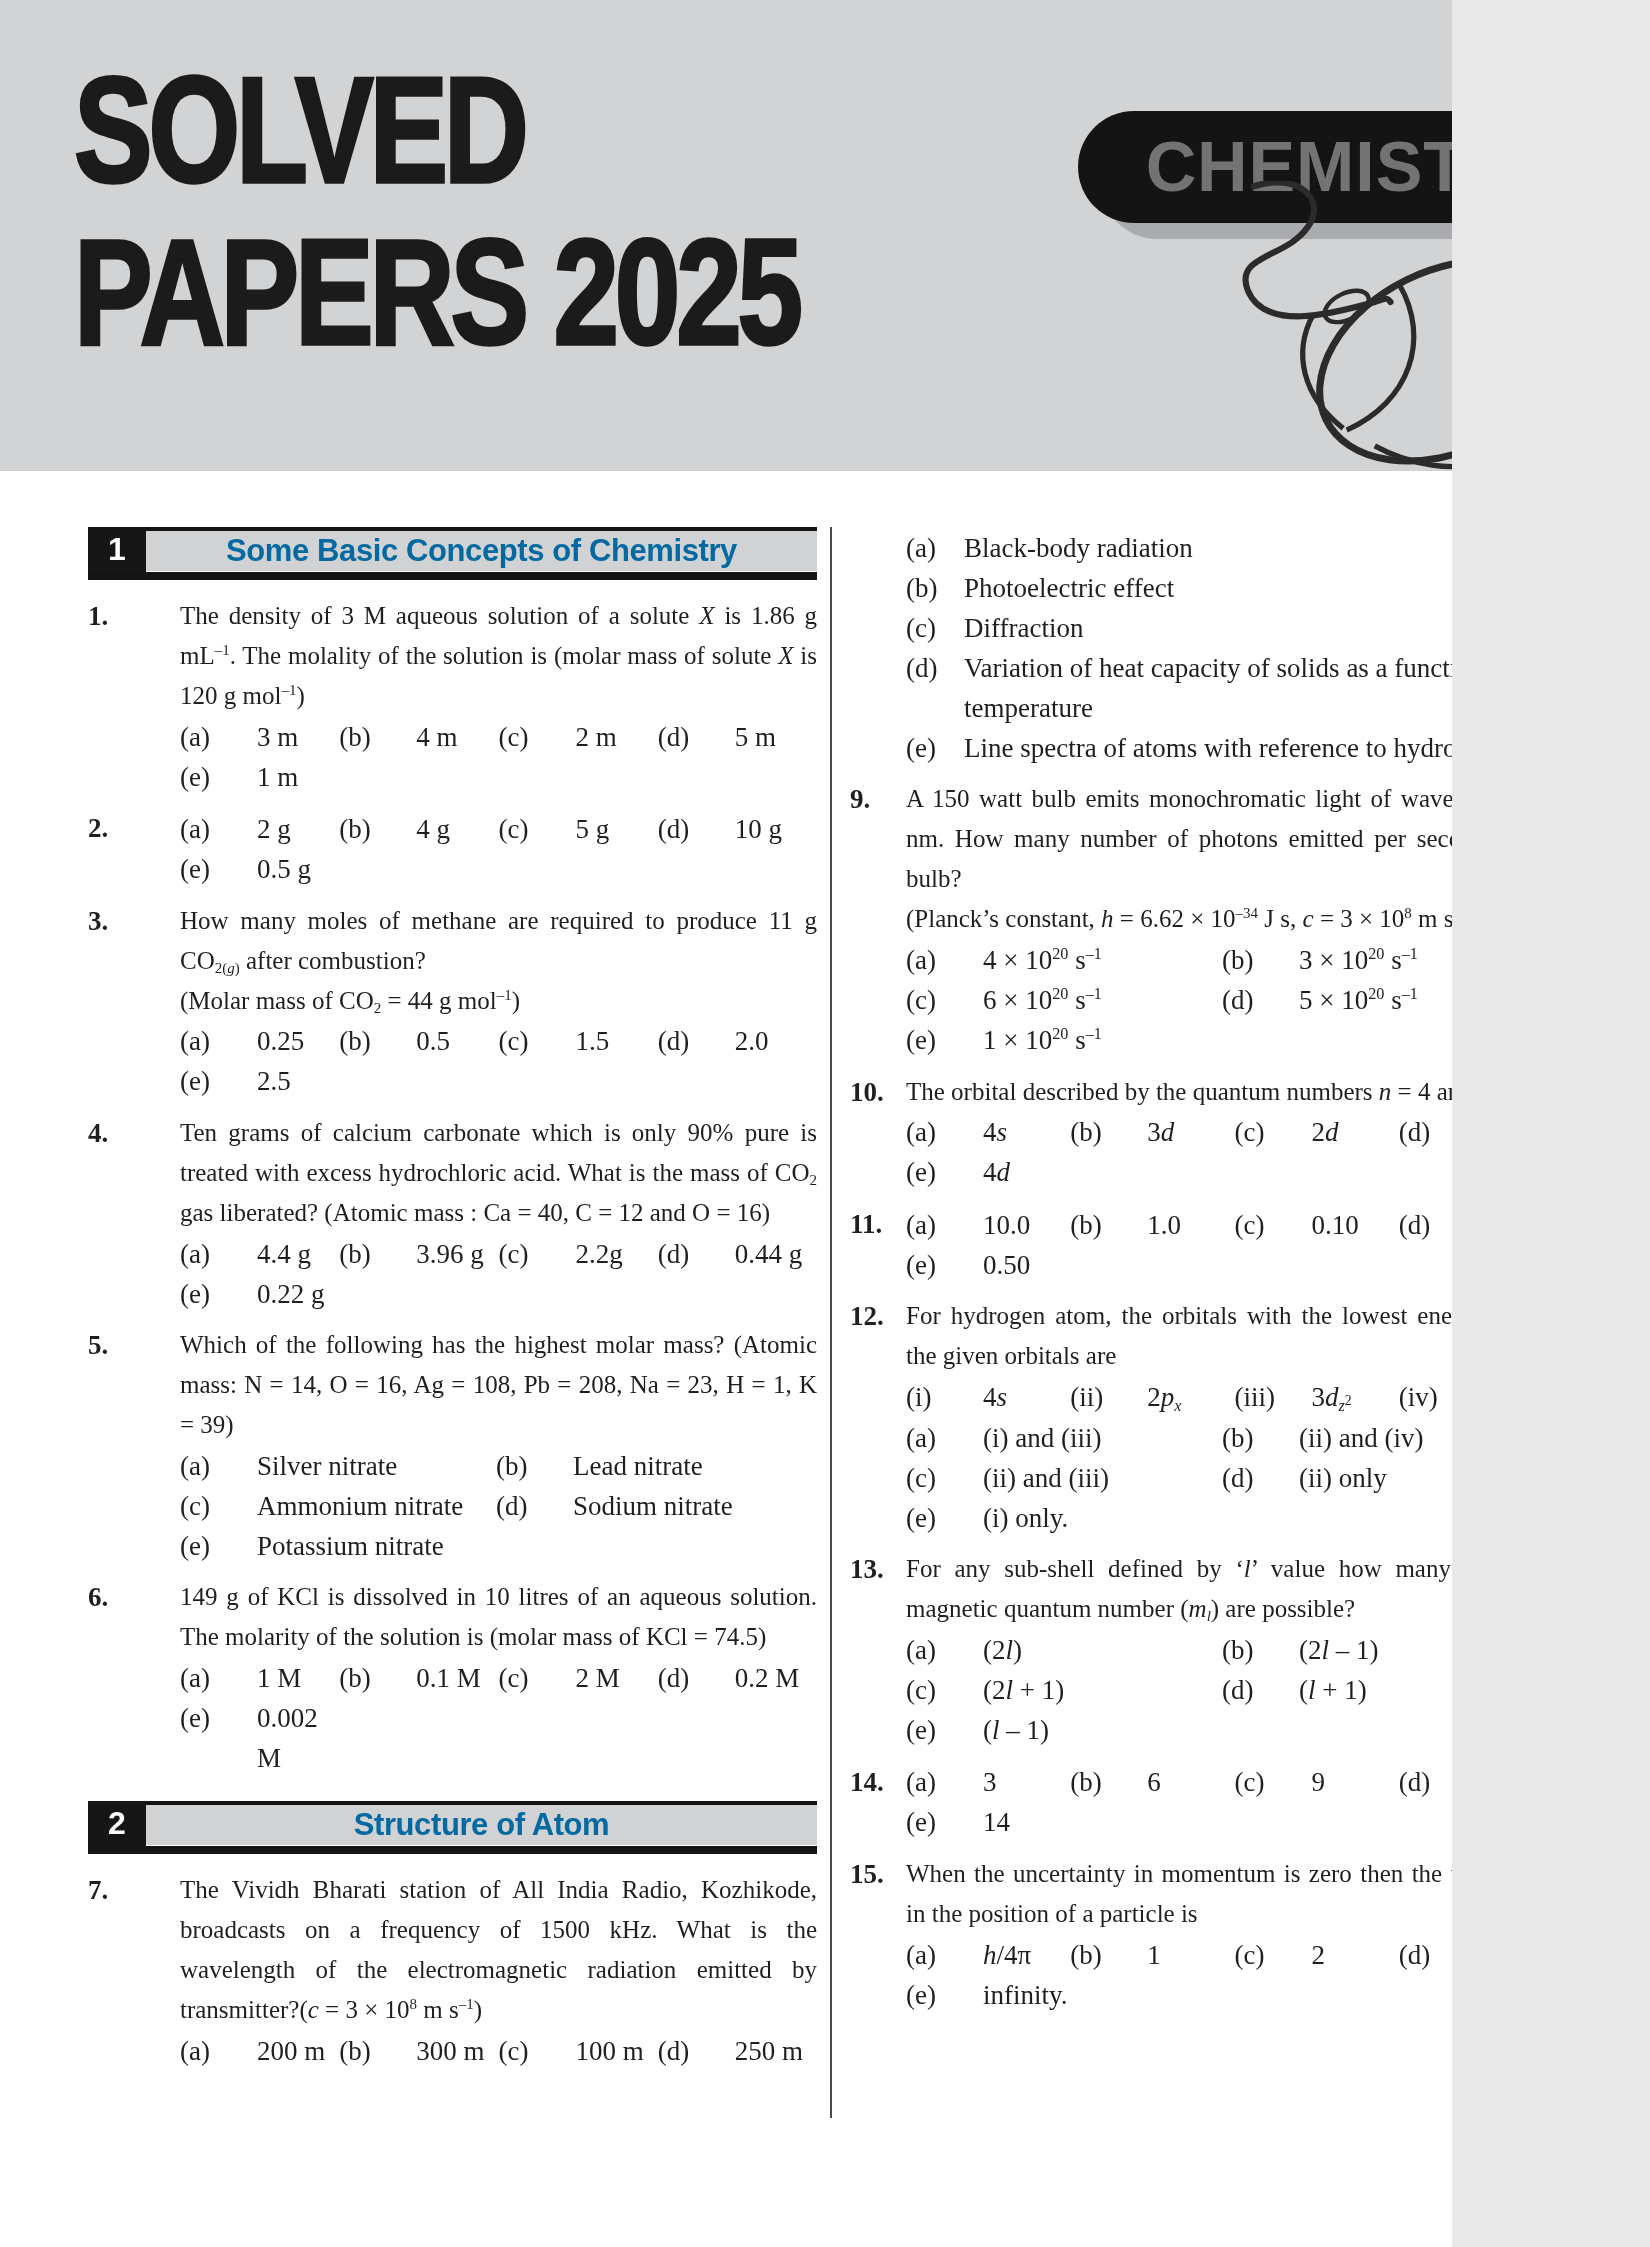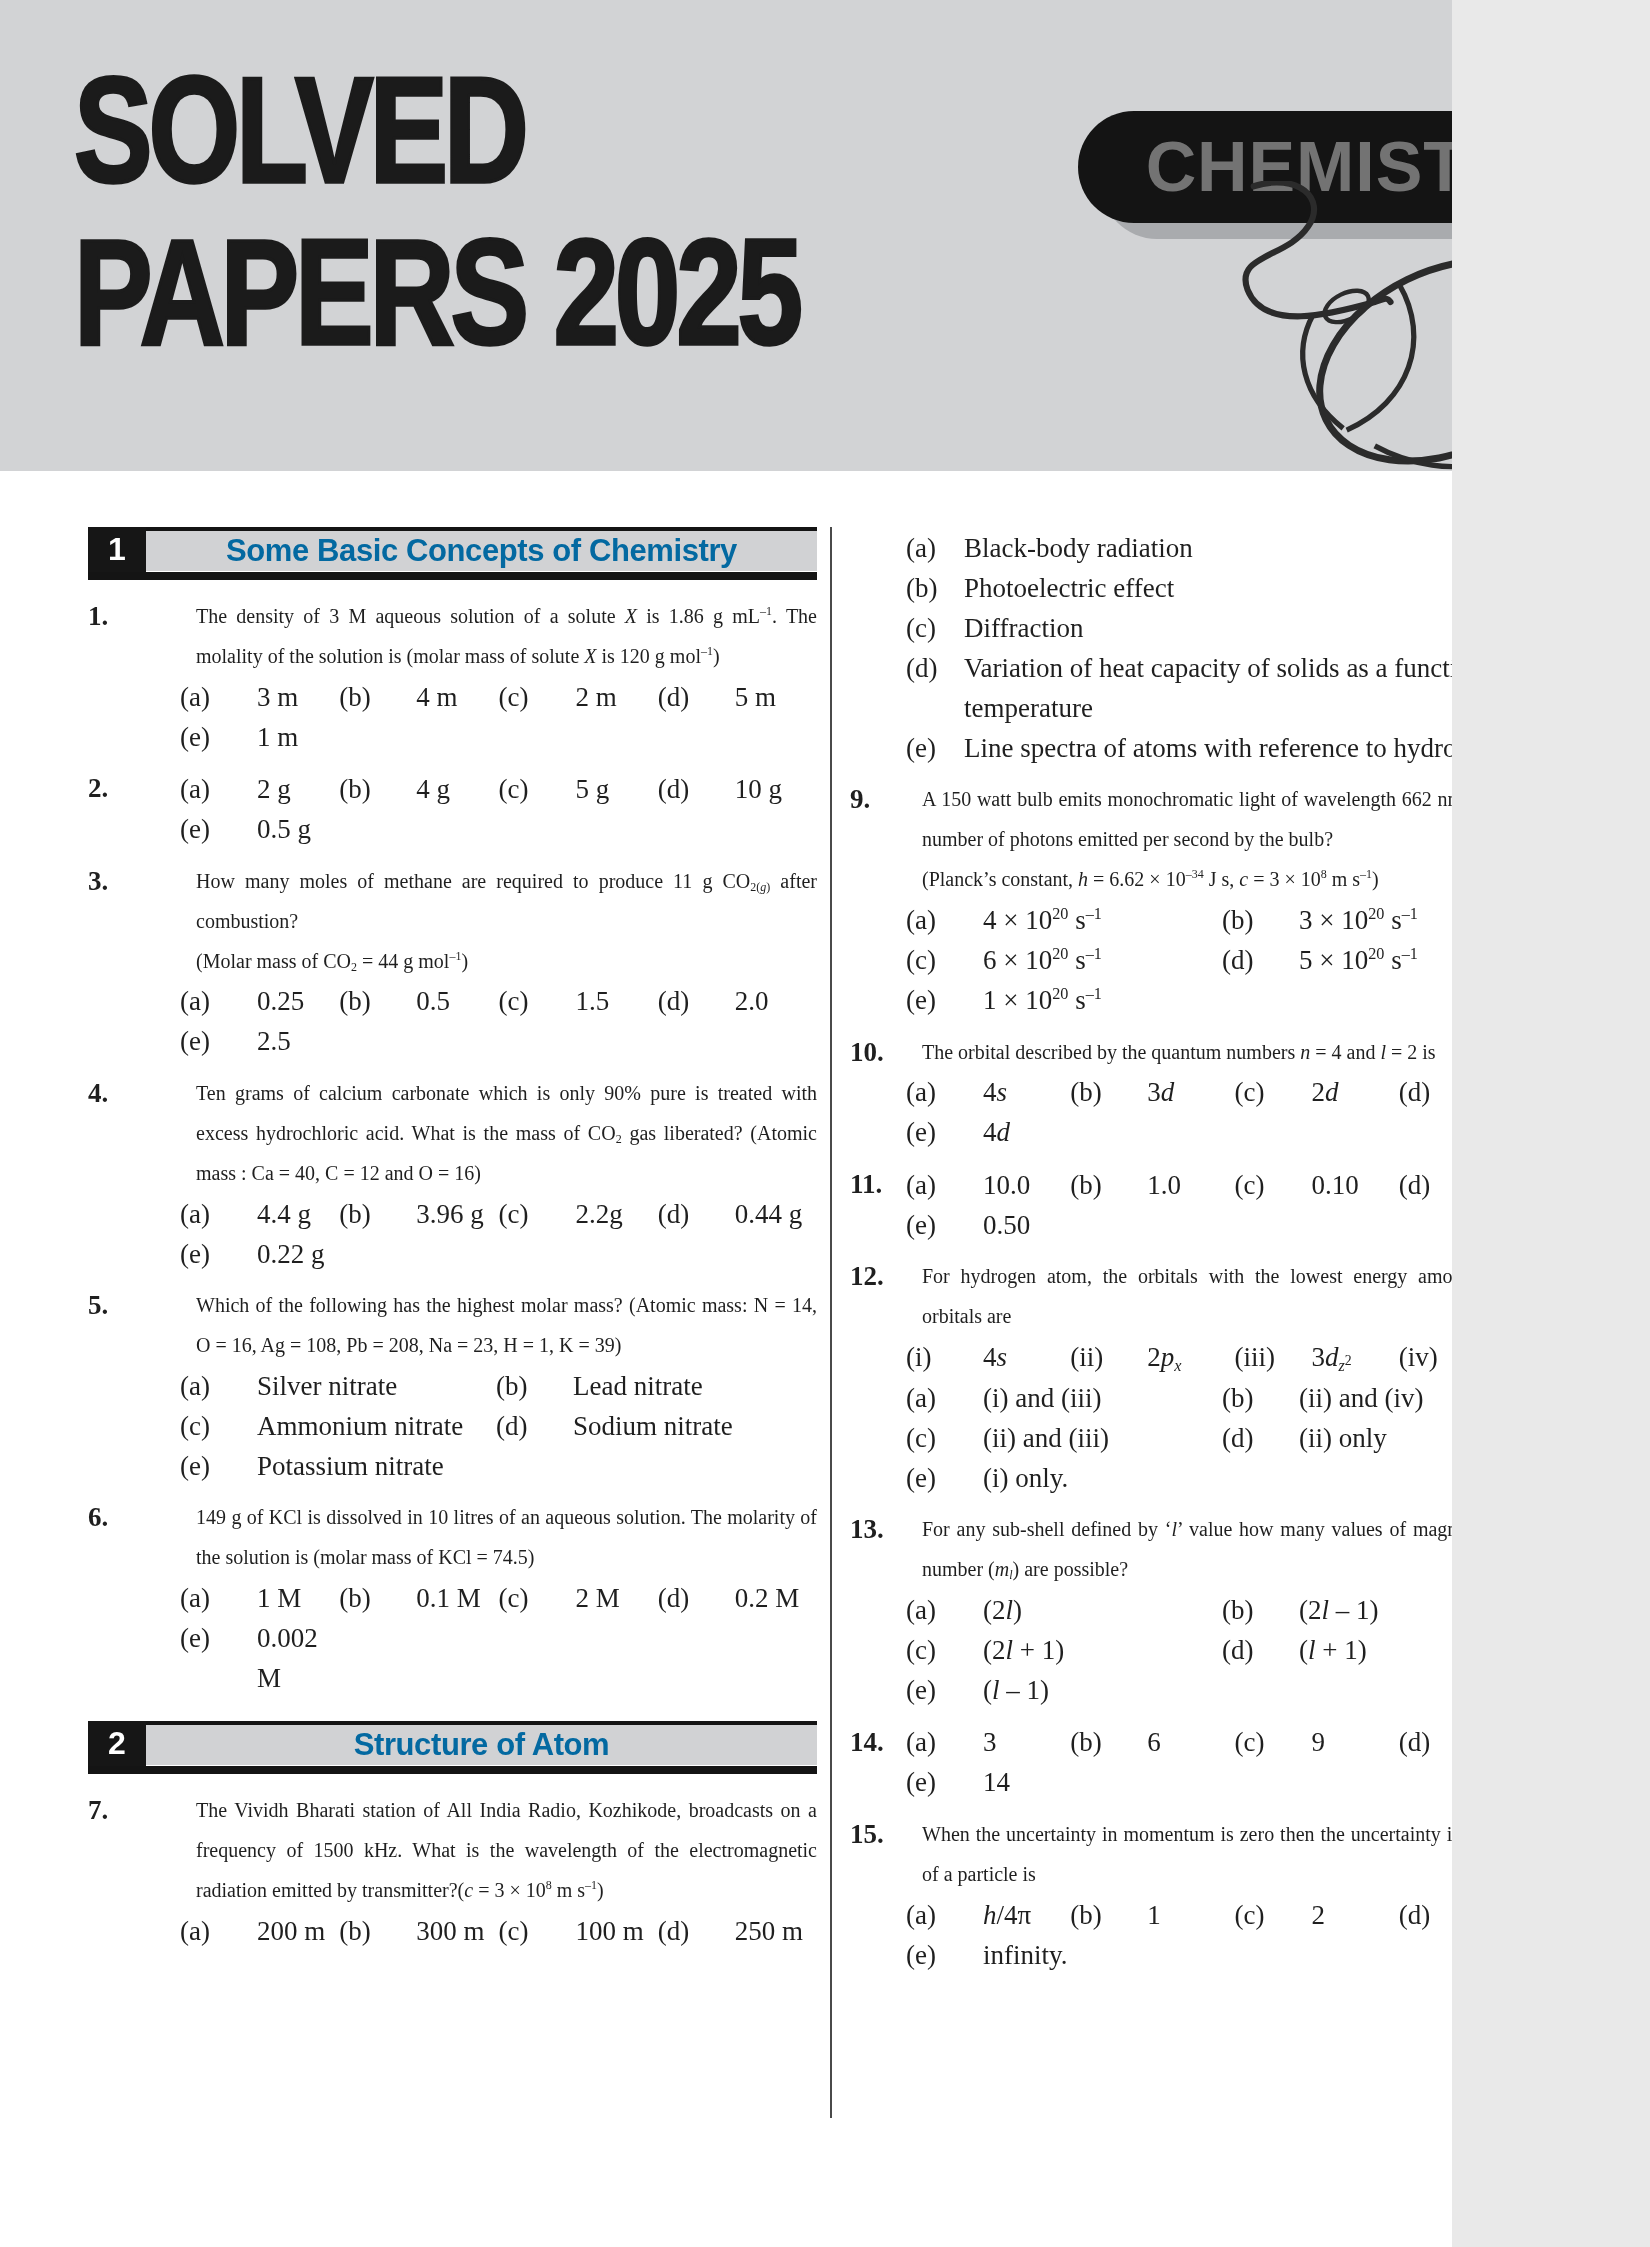--- a/index.html
+++ b/index.html
@@ -34,21 +34,21 @@
   .sec-title{flex:1;height:40px;background:#d1d2d4;border-top:4.4px solid #141414;display:flex;
              align-items:center;justify-content:center;font-family:"Liberation Sans",sans-serif;
              font-weight:700;font-size:31px;letter-spacing:-0.4px;color:#0369a1;}
 
   
   .q{display:flex;margin-bottom:11.4px;}
   .qnum{flex:0 0 auto;font-weight:700;font-size:27px;line-height:40px;}
   .col-left .qnum{width:92px;}
   .col-right .qnum{width:56px;}
   .qbody{flex:1;min-width:0;}
-  .qtext{font-size:20px;line-height:40px;text-align:justify;margin-left:16px;}
+  .qtext{font-size:25px;line-height:40px;text-align:justify;}
   .optgrid{display:grid;margin-top:0.9px;}
   .cols4{grid-template-columns:repeat(4,1fr);}
   .cols2{grid-template-columns:316px 1fr;}
   .cols1{grid-template-columns:1fr;}
   .opt{display:flex;font-size:27px;line-height:40px;align-items:baseline;}
   .olabel{flex:0 0 77px;}
   .cols1 .olabel{flex:0 0 58px;}
   .otext{min-width:0;}
   sup{font-size:60%;line-height:0;}
   sub{font-size:60%;line-height:0;vertical-align:-0.28em;}

